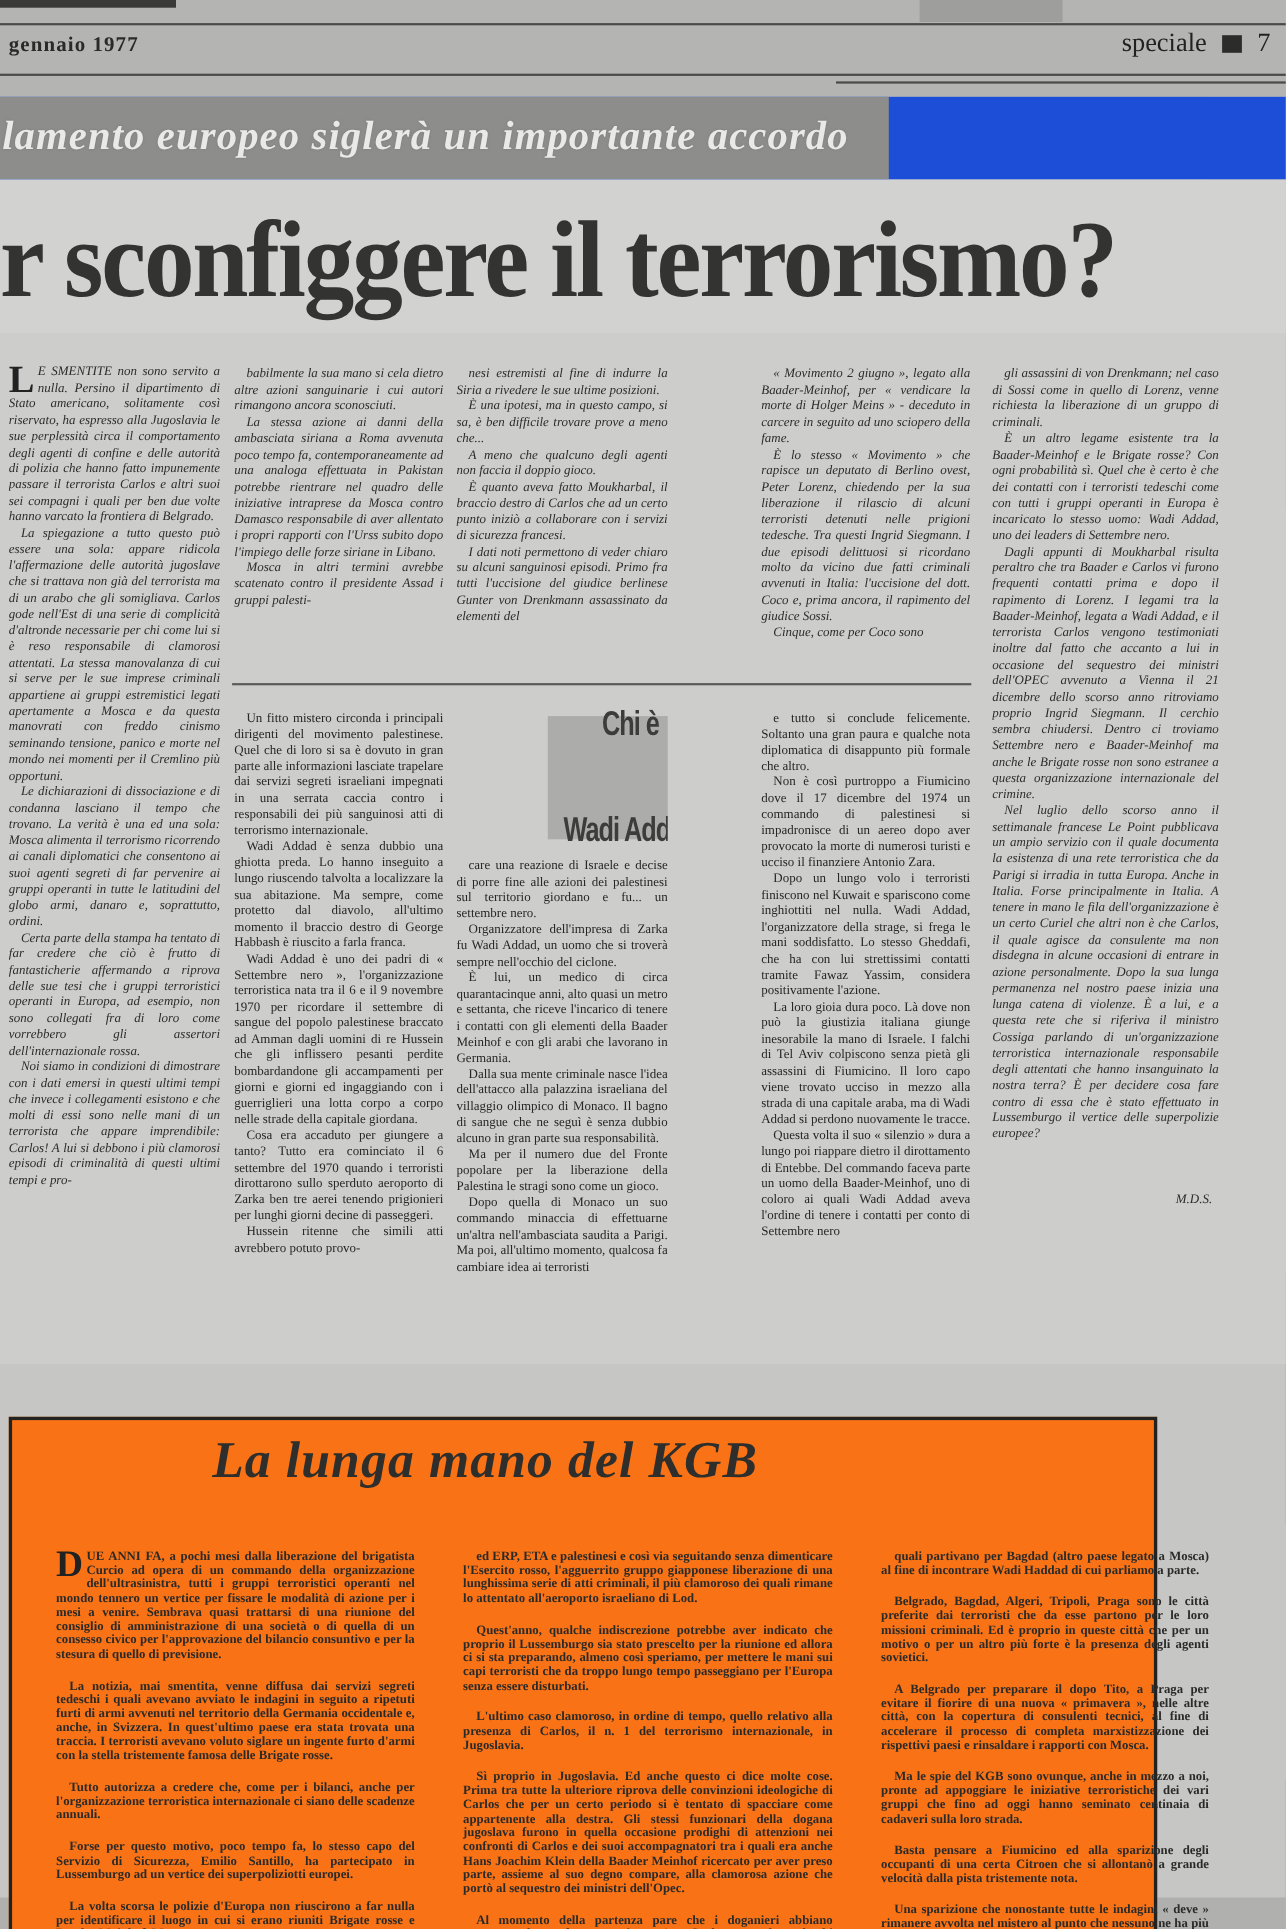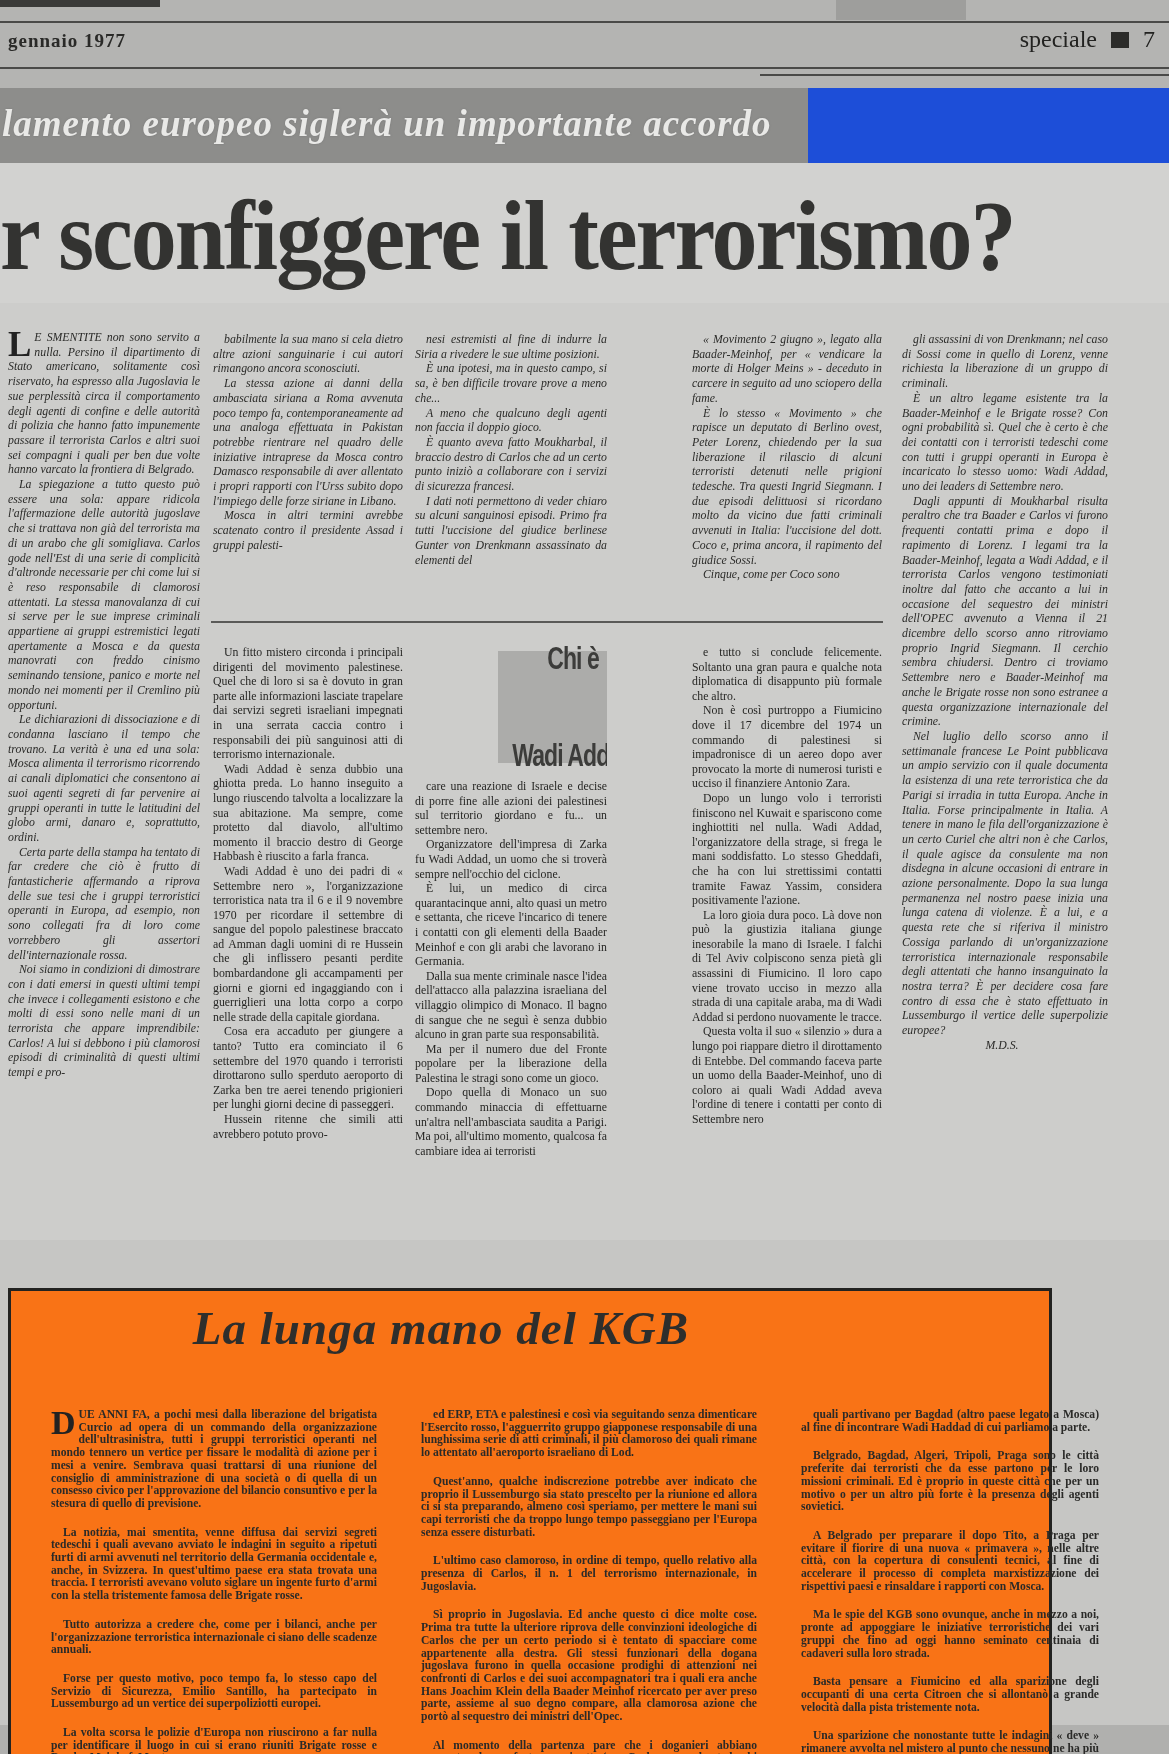--- a/index.html
+++ b/index.html
@@ -42,21 +42,21 @@
   .c2t{left:213px;top:332px;width:190px;height:288px;}
   .c3t{left:415px;top:332px;width:192px;height:288px;}
   .c4t{left:692px;top:332px;width:190px;height:288px;}
   .c5{left:902px;top:332px;width:206px;height:890px;}
   .c2b{left:213px;top:645px;width:190px;height:578px;}
   .c3b{left:415px;top:645px;width:192px;height:578px;}
   .c4b{left:692px;top:645px;width:190px;height:578px;}
   .dropcap p:first-child{text-indent:0;}
   .dropcap p:first-child::first-letter{float:left;font-size:35px;line-height:27px;
       padding:1px 3px 0 0;font-style:normal;font-weight:700;color:#222;}
-  .sig-right p:last-child{text-align:center;text-indent:0;padding-right:6px;}
+  .sig-right p:last-child{text-align:right;text-indent:0;padding-right:6px;margin-top:45px;}
 
   .mid-rule{position:absolute;left:211px;top:621px;width:672px;height:2px;background:#5a5a58;}
 
   
   .who-box{width:150px;height:112px;margin:6px 0 16px 83px;background:#acacaa;
       display:flex;flex-direction:column;align-items:center;justify-content:space-between;gap:6px;}
   .who-line{font-family:"Liberation Sans",sans-serif;font-weight:700;font-size:25px;
       color:#3c3c3a;transform:scale(.92,1.25);letter-spacing:-1px;white-space:nowrap;}
 
   
@@ -172,21 +172,21 @@
   <div class="kgb-box">
     <div class="kgb-headline">La lunga mano del KGB</div>
     <div class="kgbcol k1 dropcap">
         <p>DUE ANNI FA, a pochi mesi dalla liberazione del brigatista Curcio ad opera di un commando della organizzazione dell'ultrasinistra, tutti i gruppi terroristici operanti nel mondo tennero un vertice per fissare le modalità di azione per i mesi a venire. Sembrava quasi trattarsi di una riunione del consiglio di amministrazione di una società o di quella di un consesso civico per l'approvazione del bilancio consuntivo e per la stesura di quello di previsione.</p>
         <p>La notizia, mai smentita, venne diffusa dai servizi segreti tedeschi i quali avevano avviato le indagini in seguito a ripetuti furti di armi avvenuti nel territorio della Germania occidentale e, anche, in Svizzera. In quest'ultimo paese era stata trovata una traccia. I terroristi avevano voluto siglare un ingente furto d'armi con la stella tristemente famosa delle Brigate rosse.</p>
         <p>Tutto autorizza a credere che, come per i bilanci, anche per l'organizzazione terroristica internazionale ci siano delle scadenze annuali.</p>
         <p>Forse per questo motivo, poco tempo fa, lo stesso capo del Servizio di Sicurezza, Emilio Santillo, ha partecipato in Lussemburgo ad un vertice dei superpoliziotti europei.</p>
         <p>La volta scorsa le polizie d'Europa non riuscirono a far nulla per identificare il luogo in cui si erano riuniti Brigate rosse e Baader Mainhof, Montoneros</p>
       </div>
     <div class="kgbcol k2">
-        <p>ed ERP, ETA e palestinesi e così via seguitando senza dimenticare l'Esercito rosso, l'agguerrito gruppo giapponese responsabile di una lunghissima serie di atti criminali, il più clamoroso dei quali rimane lo attentato all'aeroporto israeliano di Lod.</p>
+        <p>ed ERP, ETA e palestinesi e così via seguitando senza dimenticare l'Esercito rosso, l'agguerrito gruppo giapponese liberazione di una lunghissima serie di atti criminali, il più clamoroso dei quali rimane lo attentato all'aeroporto israeliano di Lod.</p>
         <p>Quest'anno, qualche indiscrezione potrebbe aver indicato che proprio il Lussemburgo sia stato prescelto per la riunione ed allora ci si sta preparando, almeno così speriamo, per mettere le mani sui capi terroristi che da troppo lungo tempo passeggiano per l'Europa senza essere disturbati.</p>
         <p>L'ultimo caso clamoroso, in ordine di tempo, quello relativo alla presenza di Carlos, il n. 1 del terrorismo internazionale, in Jugoslavia.</p>
         <p>Sì proprio in Jugoslavia. Ed anche questo ci dice molte cose. Prima tra tutte la ulteriore riprova delle convinzioni ideologiche di Carlos che per un certo periodo si è tentato di spacciare come appartenente alla destra. Gli stessi funzionari della dogana jugoslava furono in quella occasione prodighi di attenzioni nei confronti di Carlos e dei suoi accompagnatori tra i quali era anche Hans Joachim Klein della Baader Meinhof ricercato per aver preso parte, assieme al suo degno compare, alla clamorosa azione che portò al sequestro dei ministri dell'Opec.</p>
         <p>Al momento della partenza pare che i doganieri abbiano augurato « buona fortuna » ai sette (con Carlos erano due tedeschi e quattro palestinesi) i</p>
       </div>
     <div class="kgbcol k3">
         <p>quali partivano per Bagdad (altro paese legato a Mosca) al fine di incontrare Wadi Haddad di cui parliamo a parte.</p>
         <p>Belgrado, Bagdad, Algeri, Tripoli, Praga sono le città preferite dai terroristi che da esse partono per le loro missioni criminali. Ed è proprio in queste città che per un motivo o per un altro più forte è la presenza degli agenti sovietici.</p>
         <p>A Belgrado per preparare il dopo Tito, a Praga per evitare il fiorire di una nuova « primavera », nelle altre città, con la copertura di consulenti tecnici, al fine di accelerare il processo di completa marxistizzazione dei rispettivi paesi e rinsaldare i rapporti con Mosca.</p>
         <p>Ma le spie del KGB sono ovunque, anche in mezzo a noi, pronte ad appoggiare le iniziative terroristiche dei vari gruppi che fino ad oggi hanno seminato centinaia di cadaveri sulla loro strada.</p>

